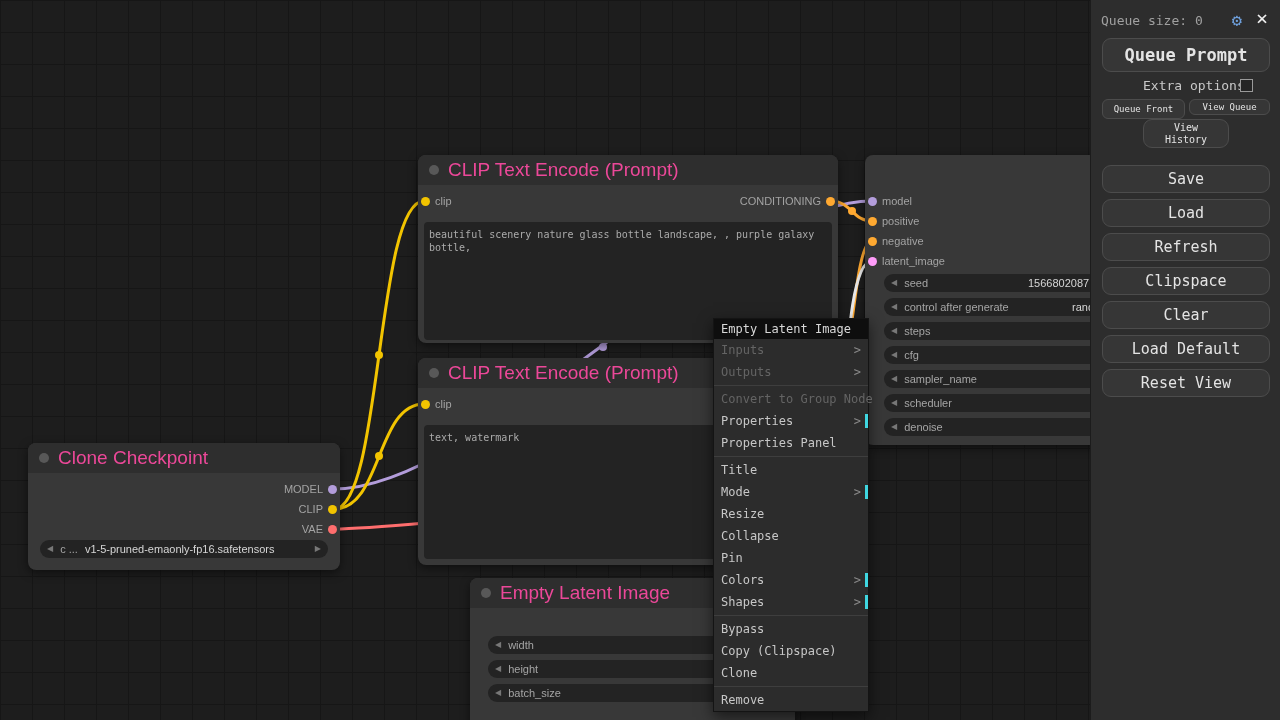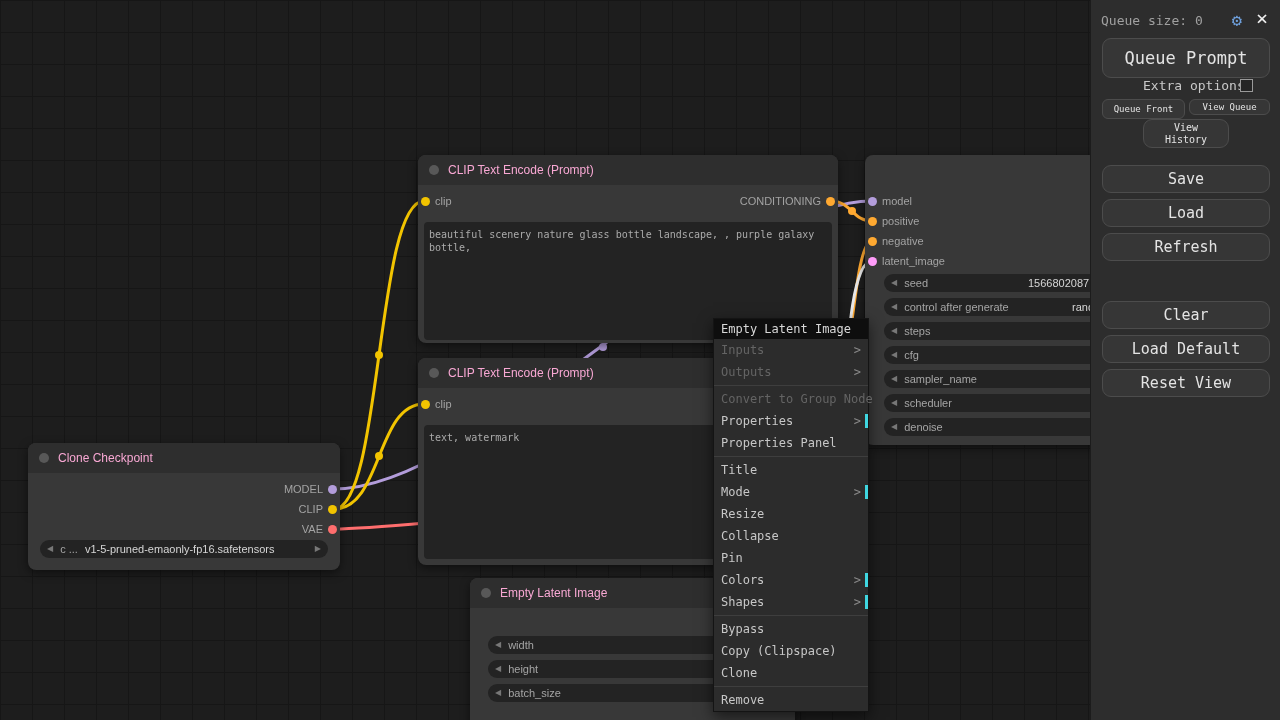--- a/index.html
+++ b/index.html
@@ -6,21 +6,21 @@
   .stage{position:relative;width:1280px;height:720px;overflow:hidden;
     background-color:#1d1d1d;
     background-image:linear-gradient(#161616 1px,transparent 1px),linear-gradient(90deg,#161616 1px,transparent 1px);
     background-size:32px 32px;
     font-family:"Liberation Sans",sans-serif;}
   .wires{position:absolute;left:0;top:0;z-index:1;}
   
   .node{position:absolute;background:#383838;border-radius:8px;box-shadow:0 3px 10px rgba(0,0,0,.5);z-index:2;}
   .ntitle{height:30px;background:#2e2e2e;border-radius:8px 8px 0 0;display:flex;align-items:center;gap:9px;padding:0 11px;}
   .tdot{width:10px;height:10px;border-radius:50%;background:#585858;flex:0 0 auto;}
-  .ttext{font-size:12px;color:#f9a8d4;white-space:nowrap;}
+  .ttext{font-size:19px;color:#ec4899;white-space:nowrap;}
   .slot{position:absolute;height:20px;display:flex;align-items:center;font-size:11px;color:#a3a3a3;}
   .slot.in{left:0;padding-left:17px;}
   .slot.out{right:0;padding-right:17px;}
   .sdot{position:absolute;width:9px;height:9px;border-radius:50%;top:5.5px;}
   .slot.in .sdot{left:3px;}
   .slot.out .sdot{right:3px;}
   .dot-model{background:#B39DDB}.dot-clip{background:#F2C400}.dot-vae{background:#FF6E6E}
   .dot-cond{background:#FFA931}.dot-latent{background:#FF9CF9}
   .textbox{position:absolute;background:#232323;border-radius:4px;color:#ababab;
     font-family:"DejaVu Sans Mono",monospace;font-size:10px;line-height:13px;
@@ -265,33 +265,34 @@
     <div class="ctx-item">
       <span>Remove</span>
     </div>
   </div>
 
   <div class="sidebar">
     <div class="sb-text" style="left:10px;top:13px;font-size:13px;color:#a0a0a0;">Queue size: 0</div>
     <div class="sb-text" style="right:38px;top:10px;font-size:17px;color:#6fa0dc;cursor:pointer;">⚙</div>
     <div class="sb-text" style="right:12px;top:6px;font-size:20px;color:#f0f0f0;cursor:pointer;">×</div>
 
-    <div class="sb-btn" style="left:11px;top:38px;width:168px;height:40px;font-size:17px;">Queue Prompt</div>
+    <div class="sb-btn" style="left:11px;top:38px;width:168px;height:34px;font-size:17px;font-weight:bold;">Queue Prompt</div>
 
     <div class="sb-text" style="left:12px;top:78px;font-size:13px;color:#c9c9c9;margin-left:40px;">Extra options</div>
     <div class="cb" style="right:27px;top:79px;"></div>
 
     <div class="sb-btn" style="left:11px;top:99px;width:83px;height:20px;font-size:9px;border-radius:6px;">Queue Front</div>
     <div class="sb-btn" style="left:98px;top:99px;width:81px;height:16px;font-size:9px;border-radius:6px;">View Queue</div>
 
     <div class="sb-btn" style="left:52px;top:119px;width:86px;height:29px;font-size:10px;line-height:12px;">
       <span style="display:inline-block;width:56px;">View History</span>
     </div>
 
     <div class="sb-btn" style="left:11px;top:165px;width:168px;height:28px;font-size:15px;">Save</div>
     <div class="sb-btn" style="left:11px;top:199px;width:168px;height:28px;font-size:15px;">Load</div>
     <div class="sb-btn" style="left:11px;top:233px;width:168px;height:28px;font-size:15px;">Refresh</div>
+    <div class="sb-btn" style="left:11px;top:267px;width:168px;height:28px;font-size:15px;">Clipspace</div>
     <div class="sb-btn" style="left:11px;top:301px;width:168px;height:28px;font-size:15px;">Clear</div>
     <div class="sb-btn" style="left:11px;top:335px;width:168px;height:28px;font-size:15px;">Load Default</div>
     <div class="sb-btn" style="left:11px;top:369px;width:168px;height:28px;font-size:15px;">Reset View</div>
   </div>
 
 </div>
 
 </body></html>

